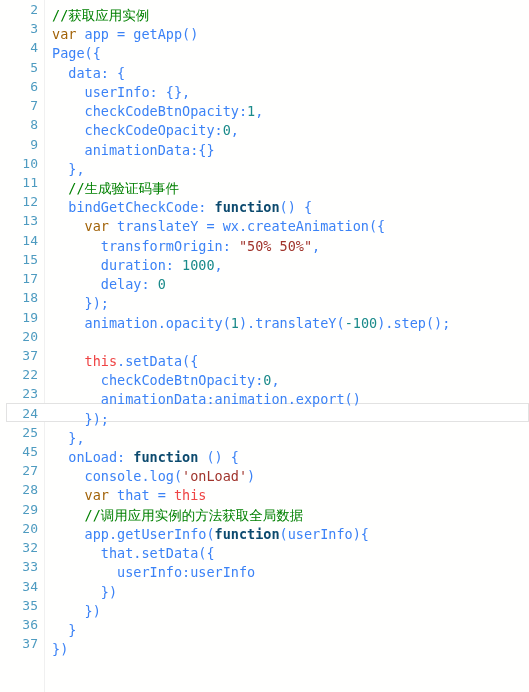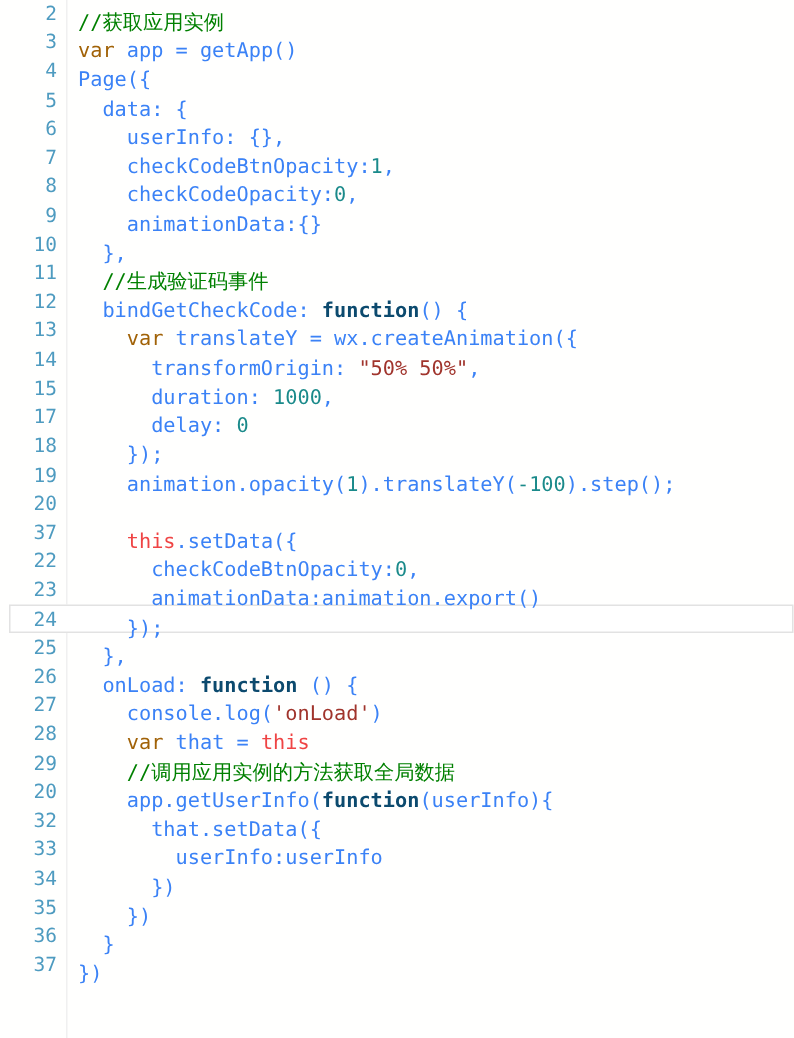--- a/index.html
+++ b/index.html
@@ -101,21 +101,21 @@
       <div class="line"><span class="lineno">15</span><span class="content"><span class="pln">      duration: </span><span class="num">1000</span><span class="pln">,</span></span></div>
       <div class="line"><span class="lineno">17</span><span class="content"><span class="pln">      delay: </span><span class="num">0</span></span></div>
       <div class="line"><span class="lineno">18</span><span class="content"><span class="pln">    });</span></span></div>
       <div class="line"><span class="lineno">19</span><span class="content"><span class="pln">    animation.opacity(</span><span class="num">1</span><span class="pln">).translateY(</span><span class="num">-100</span><span class="pln">).step();</span></span></div>
       <div class="line"><span class="lineno">20</span><span class="content"><span class="pln"></span></span></div>
       <div class="line"><span class="lineno">37</span><span class="content"><span class="pln">    </span><span class="kw2">this</span><span class="pln">.setData({</span></span></div>
       <div class="line"><span class="lineno">22</span><span class="content"><span class="pln">      checkCodeBtnOpacity:</span><span class="num">0</span><span class="pln">,</span></span></div>
       <div class="line"><span class="lineno">23</span><span class="content"><span class="pln">      animationData:animation.export()</span></span></div>
       <div class="line current"><div class="hl"></div><span class="lineno">24</span><span class="content"><span class="pln">    });</span></span></div>
       <div class="line"><span class="lineno">25</span><span class="content"><span class="pln">  },</span></span></div>
-      <div class="line"><span class="lineno">26</span><span class="content"><span class="pln">  onLoad: </span><span class="fn">function</span><span class="pln"> () {</span></span></div>
+      <div class="line"><span class="lineno">45</span><span class="content"><span class="pln">  onLoad: </span><span class="fn">function</span><span class="pln"> () {</span></span></div>
       <div class="line"><span class="lineno">27</span><span class="content"><span class="pln">    console.log(</span><span class="str">'onLoad'</span><span class="pln">)</span></span></div>
       <div class="line"><span class="lineno">28</span><span class="content"><span class="pln">    </span><span class="kw">var</span><span class="pln"> that = </span><span class="kw2">this</span></span></div>
       <div class="line"><span class="lineno">29</span><span class="content"><span class="pln">    </span><span class="cmt">//调用应用实例的方法获取全局数据</span></span></div>
       <div class="line"><span class="lineno">20</span><span class="content"><span class="pln">    app.getUserInfo(</span><span class="fn">function</span><span class="pln">(userInfo){</span></span></div>
       <div class="line"><span class="lineno">32</span><span class="content"><span class="pln">      that.setData({</span></span></div>
       <div class="line"><span class="lineno">33</span><span class="content"><span class="pln">        userInfo:userInfo</span></span></div>
       <div class="line"><span class="lineno">34</span><span class="content"><span class="pln">      })</span></span></div>
       <div class="line"><span class="lineno">35</span><span class="content"><span class="pln">    })</span></span></div>
       <div class="line"><span class="lineno">36</span><span class="content"><span class="pln">  }</span></span></div>
       <div class="line"><span class="lineno">37</span><span class="content"><span class="pln">})</span></span></div>

